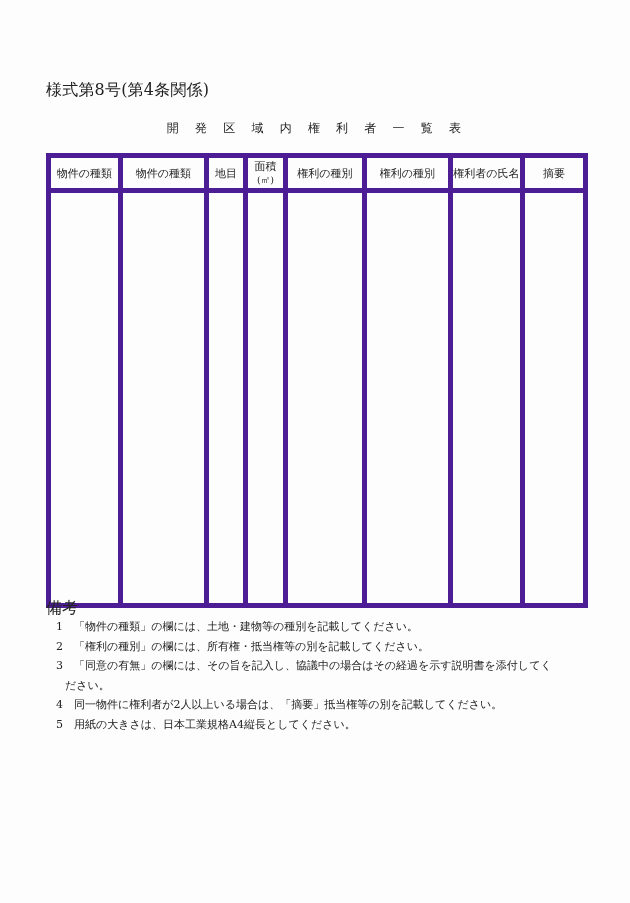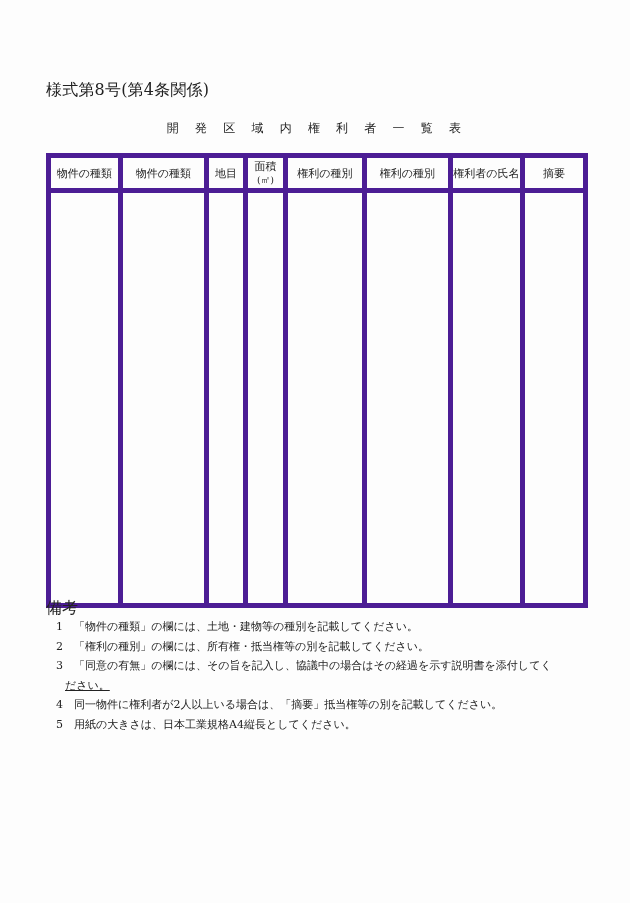--- a/index.html
+++ b/index.html
@@ -79,21 +79,20 @@
     }
     .note-num {
       width: 18px;
       flex: 0 0 18px;
     }
     .note-text {
       flex: 1;
     }
     .note-cont {
       padding-left: 9px;
-      text-decoration: underline;
     }
   </style>
 </head>
 <body>
 
 <div class="form-number">様式第8号(第4条関係)</div>
 
 <div class="doc-title">開 発 区 域 内 権 利 者 一 覧 表</div>
 
 <table class="rights-table">

